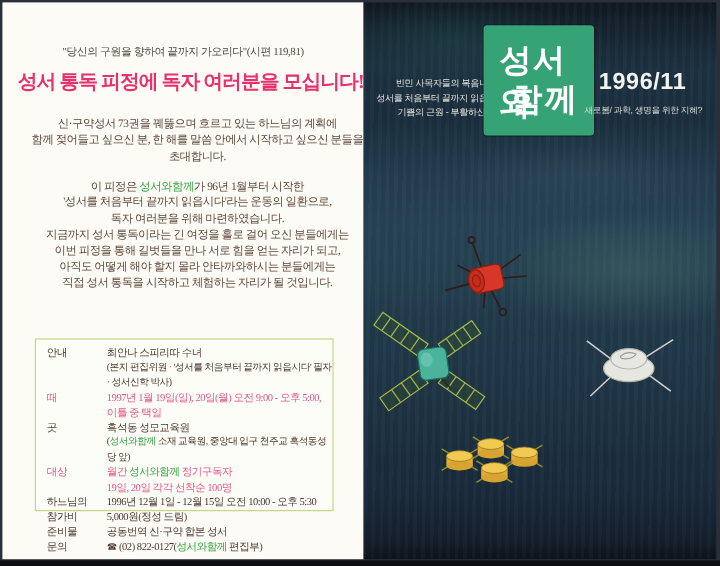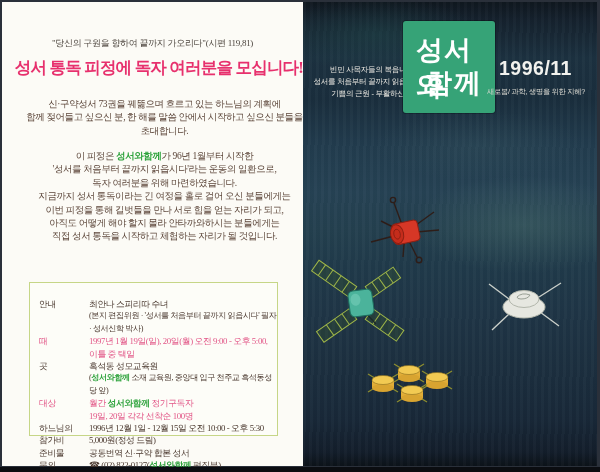--- a/index.html
+++ b/index.html
@@ -8,22 +8,22 @@
   .frame::after{content:"";position:absolute;left:0;bottom:0;width:100%;height:5px;background:#0b0d11;z-index:9;}
 
   
   .page-left{position:absolute;left:2px;top:2px;width:301px;height:464px;background:#fcfbf6;}
   .quote{position:absolute;top:35px;left:0;width:100%;text-align:center;font-size:9px;color:#4c453e;letter-spacing:-0.3px;}
   .title{position:absolute;top:55px;left:0;width:100%;text-align:right;font-size:16.5px;font-weight:bold;color:#e7306d;letter-spacing:-0.8px;}
   .para{position:absolute;left:12px;width:100%;text-align:center;font-size:9.5px;color:#5c463a;line-height:13.4px;letter-spacing:-0.4px;}
   .p1{top:96px;}
   .p2{top:148px;}
   .p3{top:252px;margin-top:41px;}
-  .brand{color:#2ea33c;font-weight:bold;}
-  .info-box{position:absolute;left:27px;top:280px;width:247px;height:137px;border:1px solid #c6d687;background:#fdfdf8;padding-top:15px;box-sizing:content-box;}
+  .brand{color:#2ea33c;font-weight:normal;}
+  .info-box{position:absolute;left:27px;top:280px;width:247px;height:137px;border:1px solid #c6d687;background:#fdfdf8;padding-top:5px;box-sizing:content-box;}
   .info-row{display:flex;font-size:8.8px;line-height:12.4px;color:#4a382e;letter-spacing:-0.4px;}
   .info-label{width:50px;padding-left:9px;flex:none;}
   .info-val{flex:1;}
   .sub{font-size:8.1px;}
   .pink{color:#e25687;}
 
   
   .page-right{position:absolute;left:303px;top:2px;width:294px;height:464px;overflow:hidden;
     background:
       radial-gradient(ellipse 160px 70px at 75% 48%, rgba(95,135,125,0.28), transparent 70%),

